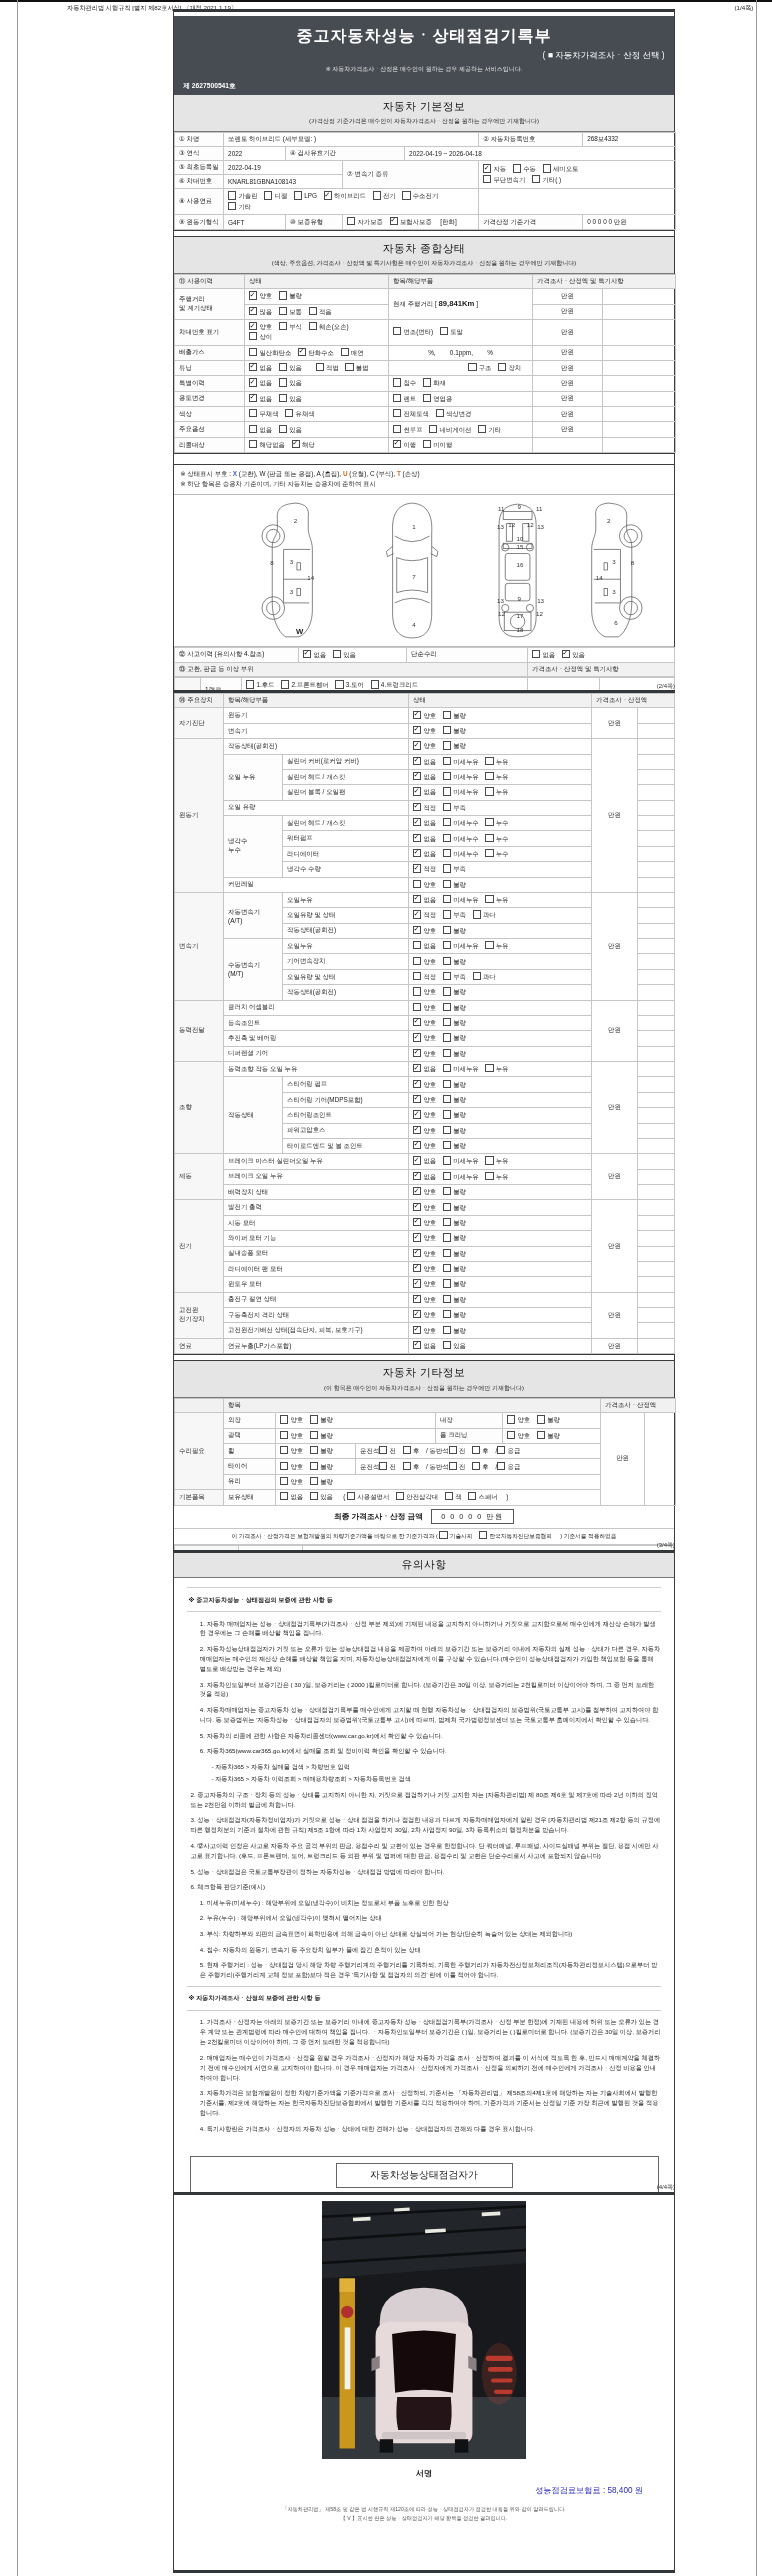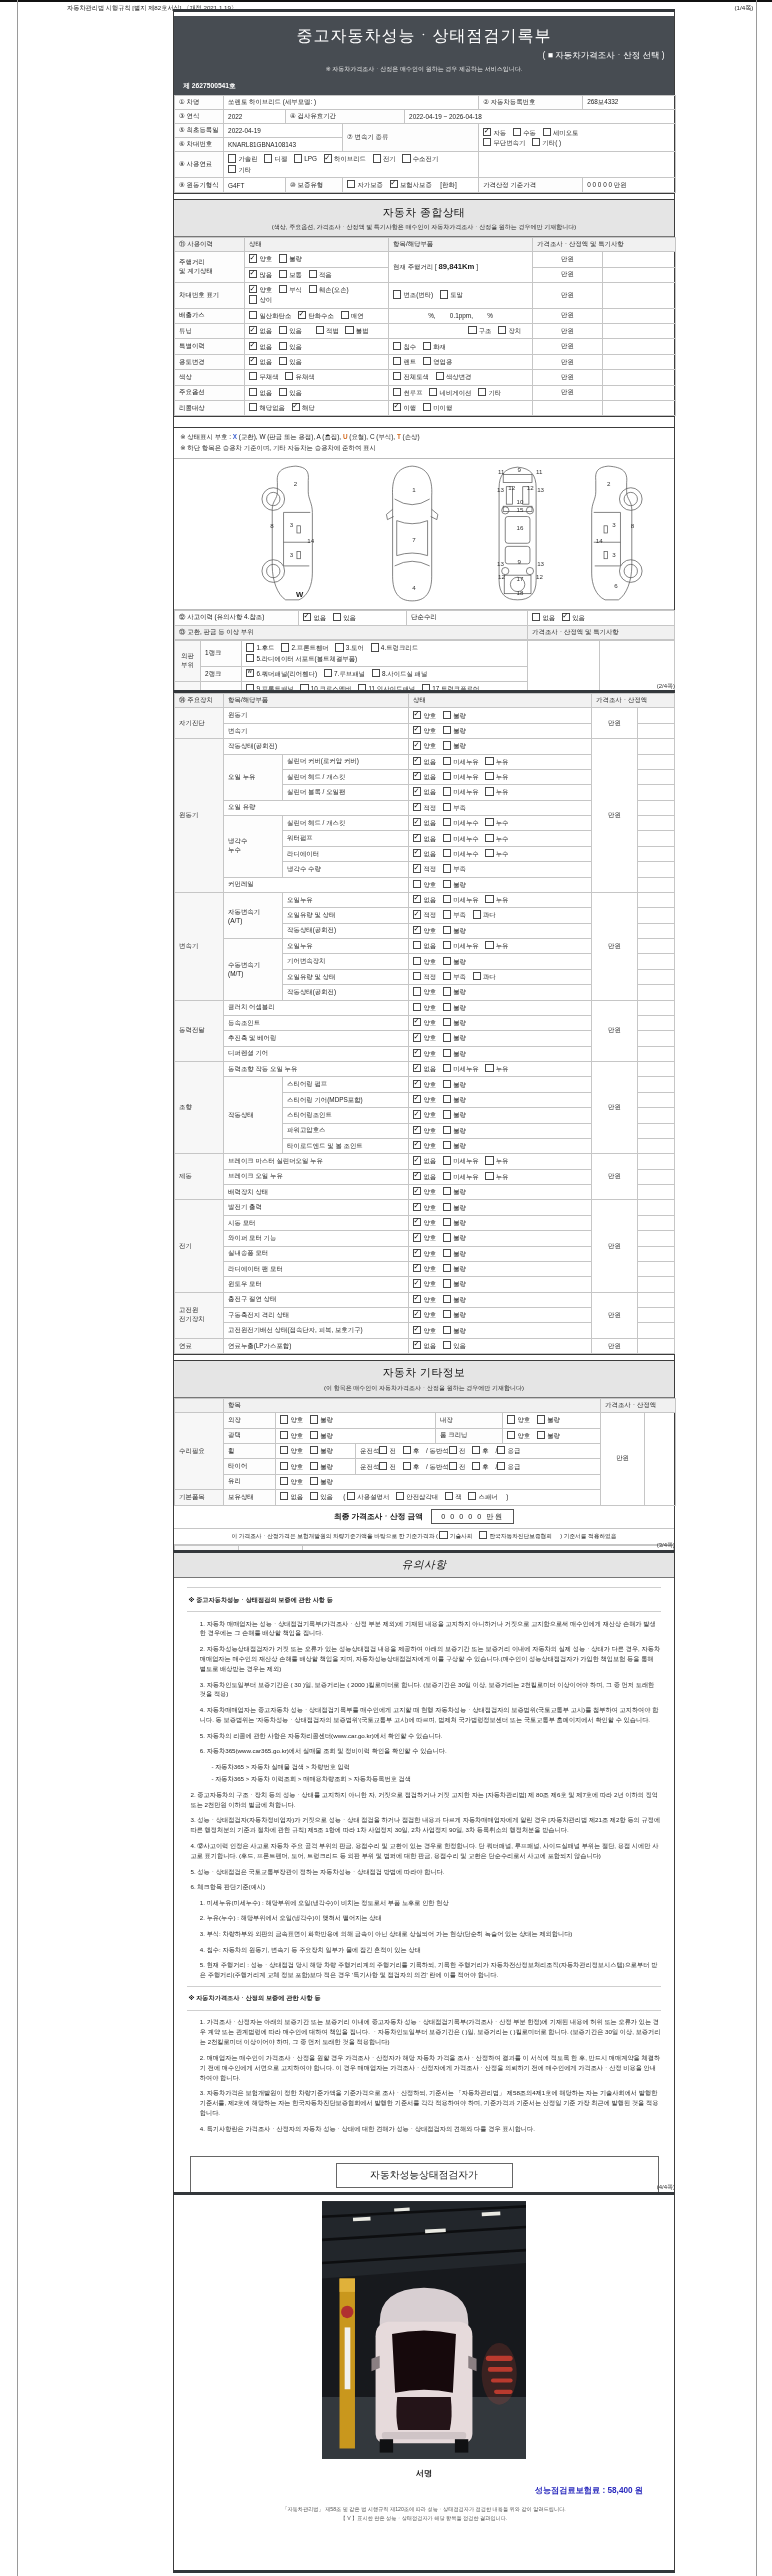--- a/index.html
+++ b/index.html
@@ -11,21 +11,21 @@
   .meta-line{position:absolute;top:3.6px;left:0;width:773px;font-size:6.2px;color:#222;}
   .meta-line .ref{position:absolute;left:67px;white-space:nowrap;}
   .meta-line .pg{position:absolute;right:19.6px;}
   .pgmark{position:absolute;right:0;font-size:6px;color:#333;}
   .doc{position:absolute;left:173px;top:0;width:502px;}
   .page{position:absolute;left:0;width:500px;border-left:1px solid #3c3c3c;border-right:1px solid #3c3c3c;
         border-top:3.6px solid #33373b;border-bottom:3.6px solid #33373b;background:#fff;}
   
   .stripe{height:3.6px;background:#fff;}
   .title-inner{background:#474c52;color:#fff;padding:7.2px 9.3px 4.1px;}
-  .title-inner h1{margin:3.1px 0 1px;text-align:center;font-size:16px;letter-spacing:1px;font-weight:400;}
+  .title-inner h1{margin:3.1px 0 1px;text-align:center;font-size:16px;letter-spacing:1px;font-weight:700;}
   .t-sub{text-align:right;font-size:8.5px;margin-top:3.1px;}
   .t-note{text-align:center;font-size:6px;margin-top:3.1px;color:#e8e8e8;}
   .t-docno{font-size:6.7px;margin-top:7.2px;font-weight:700;}
   
   .sec{border-top:1px solid #3c3c3c;border-bottom:1px solid #3c3c3c;margin-top:5px;}
   .sec.first{margin-top:0;border-top:none;}
   .sec-hdr{background:#e5e5e5;text-align:center;padding:5.2px 0 4.6px;border-bottom:0.5px solid #777;}
   .sh-t{font-size:10.8px;letter-spacing:0.5px;color:#111;}
   .sh-s{font-size:6px;margin-top:3.1px;color:#222;}
   
@@ -65,21 +65,21 @@
   .n-1{margin:5.7px 0 5.7px 12.4px;}
   .n-2{margin:2.6px 0 2.6px 24px;}
   
   .def-box{border:0.5px solid #666;margin:6.2px 15.5px 9.3px;padding:7.2px 9.3px 8.2px;}
   .def-title{border:0.5px solid #666;width:175px;margin:-1px auto 7.2px;text-align:center;
              font-size:9.8px;padding:5.2px 0;background:#fff;}
   .def-text{font-size:6.4px;line-height:1.7;}
   
   .photo-wrap{text-align:center;padding:6.2px 0 5.2px;}
   .sign-label{text-align:center;font-size:8.2px;font-weight:700;margin-top:2.1px;}
-  .fee{text-align:right;padding:5.2px 31px 1px 0;font-size:8.2px;font-weight:700;}
+  .fee{text-align:right;padding:5.2px 31px 1px 0;font-size:8.2px;font-weight:400;}
   .footers{text-align:center;font-size:5.2px;color:#555;margin-top:8.2px;line-height:1.7;}
 </style>
 </head>
 <body>
 
 <div class="top-rule"></div>
 <div class="edge l"></div>
 <div class="edge r"></div>
 
 <div class="meta-line">
@@ -92,20 +92,24 @@
   <section class="page" style="top:9.3px;min-height:665px;">
     <div class="stripe"></div>
     <div class="title-inner">
       <h1>중고자동차성능ㆍ상태점검기록부</h1>
       <div class="t-sub">( ■ 자동차가격조사ㆍ산정 선택 )</div>
       <div class="t-note">※ 자동차가격조사ㆍ산정은 매수인이 원하는 경우 제공하는 서비스입니다.</div>
       <div class="t-docno">제 2627500541호</div>
     </div>
 
     <div class="sec first">
+      <div class="sec-hdr">
+        <div class="sh-t">자동차 기본정보</div>
+        <div class="sh-s">(가격산정 기준가격은 매수인이 자동차가격조사ㆍ산정을 원하는 경우에만 기재합니다)</div>
+      </div>
       <table class="grid">
         <colgroup>
             <col style="width:49px">
             <col style="width:62px">
             <col style="width:57px">
             <col style="width:62px">
             <col style="width:46px">
             <col style="width:28px">
             <col style="width:52px">
             <col style="width:52px">
@@ -738,21 +742,21 @@
           <td style="height:30px;"></td>
         </tr>
       </tbody>
         </table>
     </div>
   </section>
 
   <div class="pgmark" style="top:1541px;">(3/4쪽)</div>
 
   <section class="page" style="top:1550px;min-height:626px;">
-    <div class="sec-hdr" style="border-top:none;font-style:italic;">
+    <div class="sec-hdr" style="border-top:none;">
       <div class="sh-t">유의사항</div>
     </div>
     <div class="notices">
         <p class="n-h">※ 중고자동차성능ㆍ상태점검의 보증에 관한 사항 등</p>
         <p class="n-1">1.  자동차 매매업자는 성능ㆍ상태점검기록부(가격조사ㆍ산정 부분 제외)에 기재된 내용을 고지하지 아니하거나 거짓으로 고지함으로써 매수인에게 재산상 손해가 발생한 경우에는 그 손해를 배상할 책임을 집니다.</p>
         <p class="n-1">2.  자동차성능상태점검자가 거짓 또는 오류가 있는 성능상태점검 내용을 제공하여 아래의 보증기간 또는 보증거리 이내에 자동차의 실제 성능ㆍ상태가 다른 경우, 자동차매매업자는 매수인의 재산상 손해를 배상할 책임을 지며, 자동차성능상태점검자에게 이를 구상할 수 있습니다.(매수인이 성능상태점검자가 가입한 책임보험 등을 통해 별도로 배상받는 경우는 제외)</p>
         <p class="n-1">3.  자동차인도일부터 보증기간은 ( 30 )일, 보증거리는 ( 2000 )킬로미터로 합니다. (보증기간은 30일 이상, 보증거리는 2천킬로미터 이상이어야 하며, 그 중 먼저 도래한 것을 적용)</p>
         <p class="n-1">4.  자동차매매업자는 중고자동차 성능ㆍ상태점검기록부를 매수인에게 고지할 때 현행 자동차성능ㆍ상태점검자의 보증범위(국토교통부 고시)를 첨부하여 고지하여야 합니다. 동 보증범위는 '자동차성능ㆍ상태점검자의 보증범위'(국토교통부 고시)에 따르며, 법제처 국가법령정보센터 또는 국토교통부 홈페이지에서 확인할 수 있습니다.</p>
         <p class="n-1">5.  자동차의 리콜에 관한 사항은 자동차리콜센터(www.car.go.kr)에서 확인할 수 있습니다.</p>
         <p class="n-1">6.  자동차365(www.car365.go.kr)에서 실매물 조회 및 정비이력 확인을 확인할 수 있습니다.</p>

